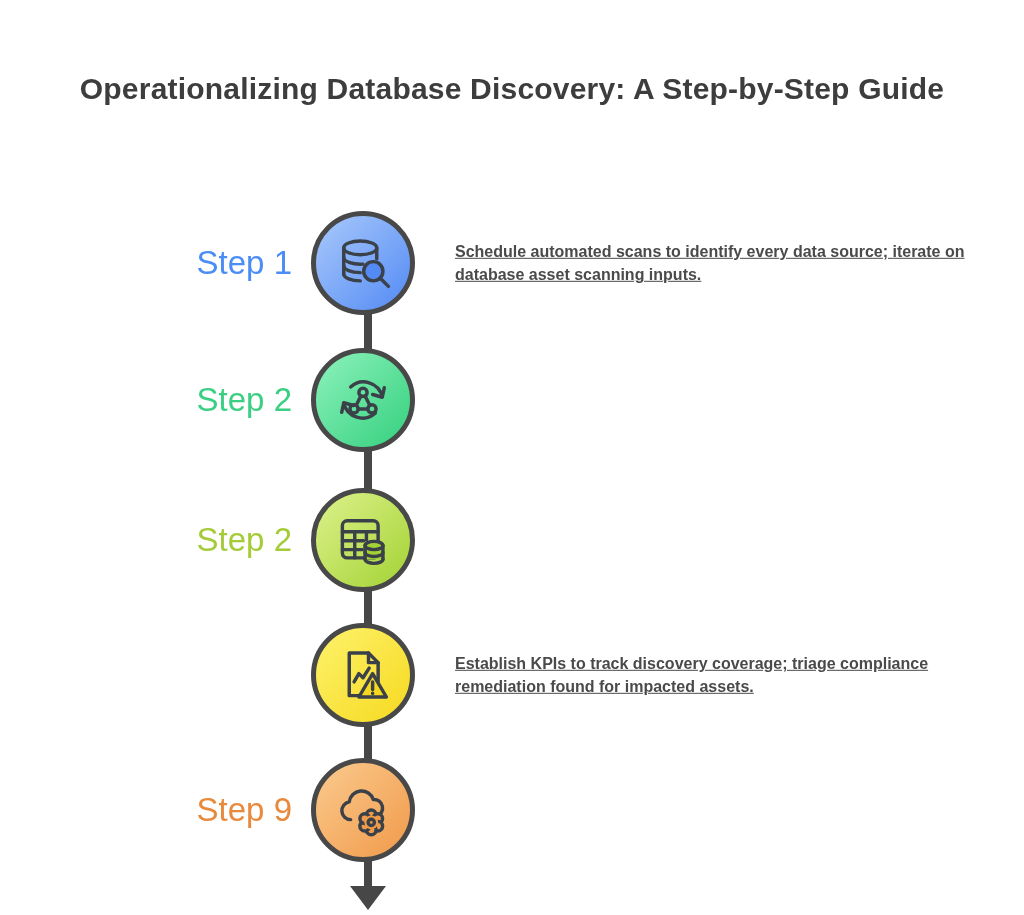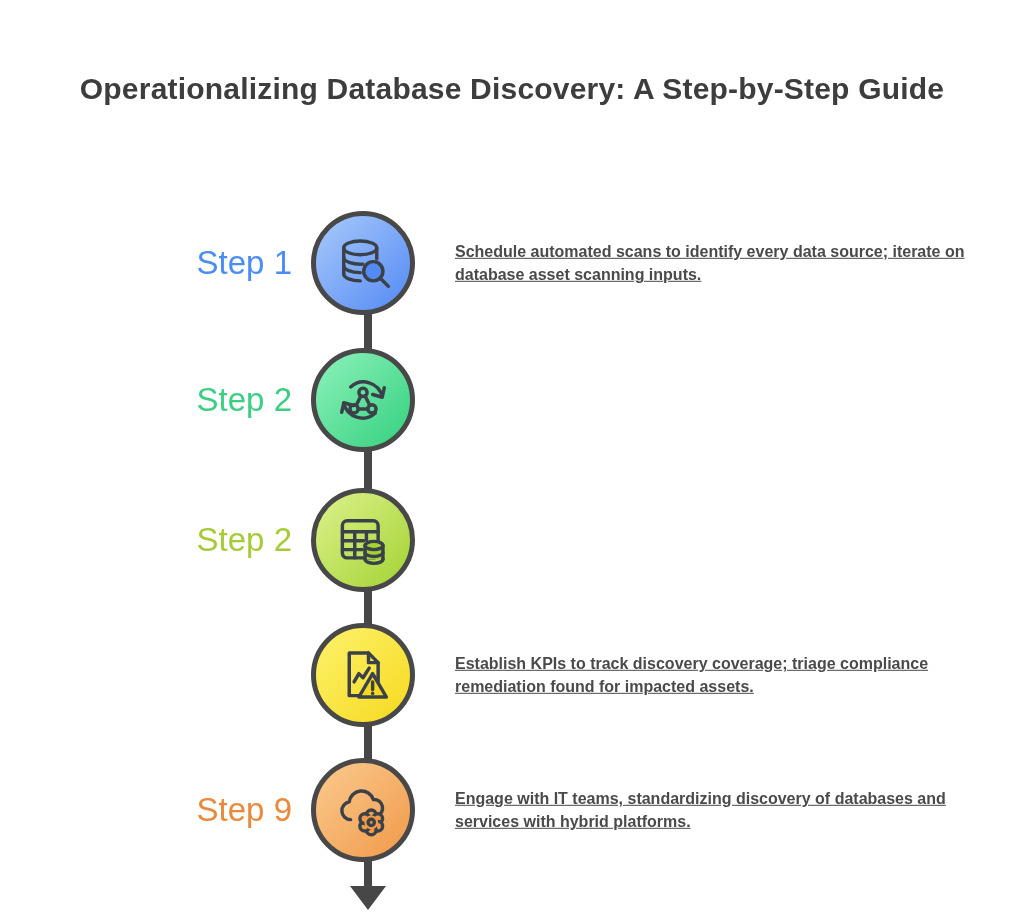--- a/index.html
+++ b/index.html
@@ -131,16 +131,15 @@
         <circle class="fillbg" cx="60" cy="55" r="7"></circle>
         <circle class="fillbg" cx="69.5" cy="60.5" r="7"></circle>
         <circle class="fillbg" cx="69.5" cy="71.5" r="7"></circle>
         <circle class="fillbg" cx="60" cy="77" r="7"></circle>
         <circle class="fillbg" cx="50.5" cy="71.5" r="7"></circle>
         <circle class="fillbg" cx="50.5" cy="60.5" r="7"></circle>
         <circle class="fillbg nostroke" cx="60" cy="66" r="10"></circle>
         <circle cx="60" cy="66" r="4.5"></circle>
       </svg>
     </div>
-    <div class="desc">Engage with IT teams, standardizing discovery of databases and services with hybrid platforms.</div>
   </div>
 
 </div>
 
 </body></html>

